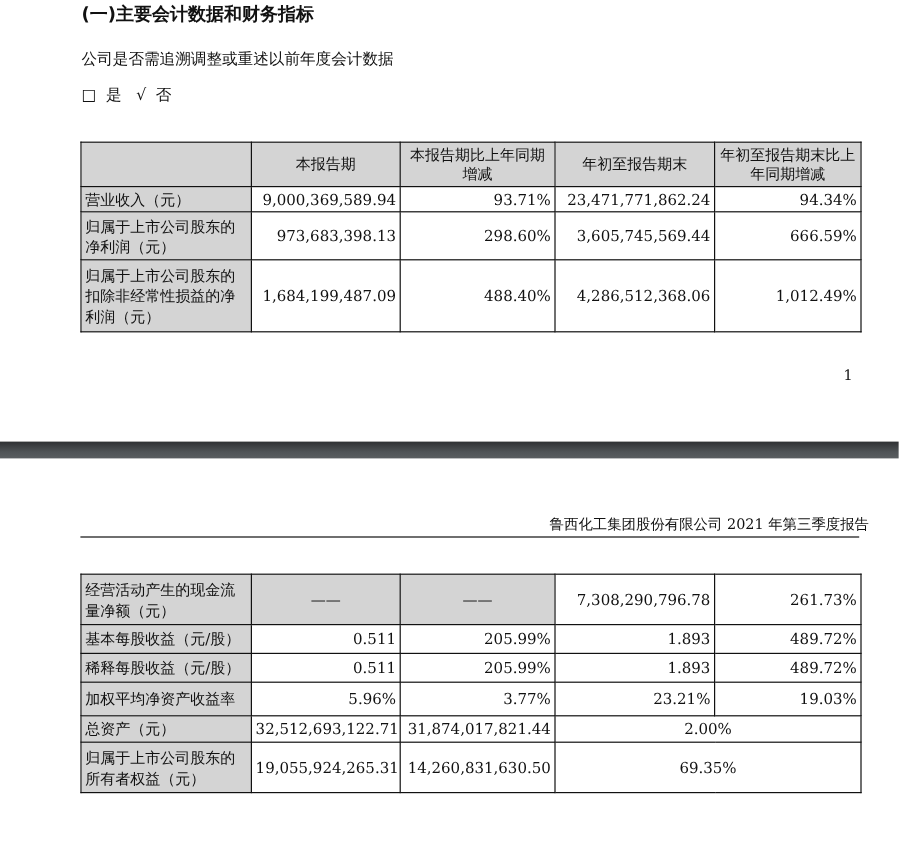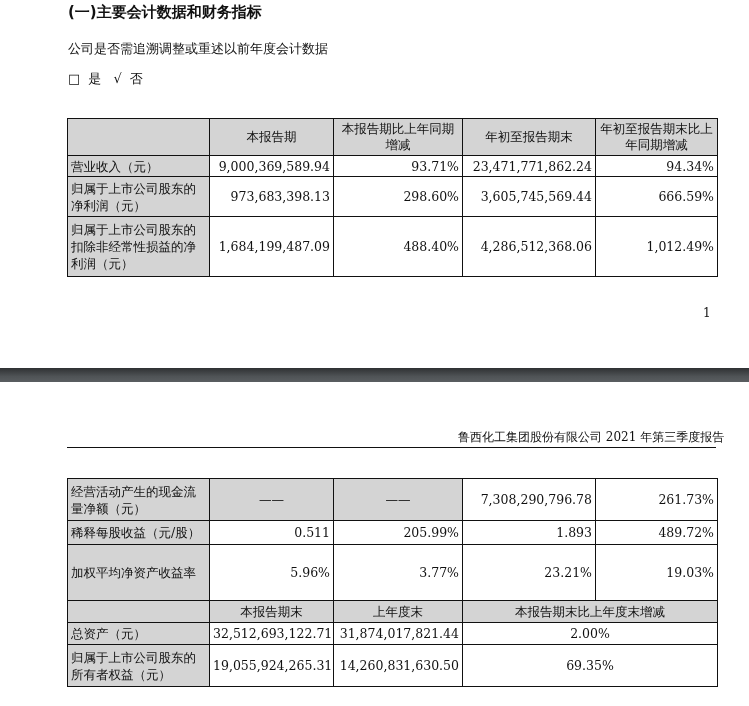--- a/index.html
+++ b/index.html
@@ -89,38 +89,39 @@
     </colgroup>
   <tbody>
       <tr style="height:42px">
     <td class="gray lbl">经营活动产生的现金流量净额（元）</td>
     <td class="gray ctr">——</td>
     <td class="gray ctr">——</td>
     <td class="num">7,308,290,796.78</td>
     <td class="num">261.73%</td>
   </tr>
   <tr style="height:24px">
+    <td class="gray lbl">基本每股收益（元/股）</td>
+    <td class="num">0.511</td>
+    <td class="num">205.99%</td>
+    <td class="num">1.893</td>
+    <td class="num">489.72%</td>
+  </tr>
+  <tr style="height:24px">
     <td class="gray lbl">稀释每股收益（元/股）</td>
     <td class="num">0.511</td>
     <td class="num">205.99%</td>
     <td class="num">1.893</td>
     <td class="num">489.72%</td>
   </tr>
-  <tr style="height:56px">
+  <tr style="height:28px">
     <td class="gray lbl">加权平均净资产收益率</td>
     <td class="num">5.96%</td>
     <td class="num">3.77%</td>
     <td class="num">23.21%</td>
     <td class="num">19.03%</td>
-  </tr>
-  <tr style="height:22px">
-    <td class="gray hdr"></td>
-    <td class="gray hdr">本报告期末</td>
-    <td class="gray hdr">上年度末</td>
-    <td class="gray hdr" colspan="2">本报告期末比上年度末增减</td>
   </tr>
   <tr style="height:22px">
     <td class="gray lbl">总资产（元）</td>
     <td class="num">32,512,693,122.71</td>
     <td class="num">31,874,017,821.44</td>
     <td class="ctr" colspan="2">2.00%</td>
   </tr>
   <tr style="height:42px">
     <td class="gray lbl">归属于上市公司股东的所有者权益（元）</td>
     <td class="num">19,055,924,265.31</td>

